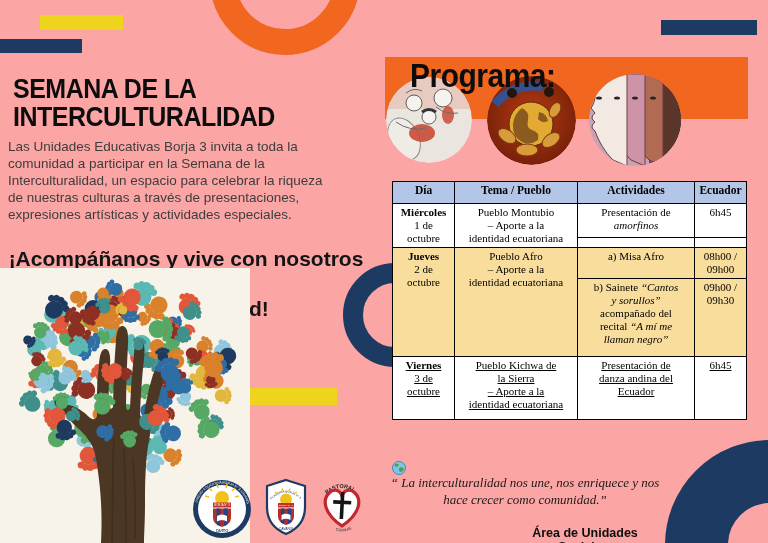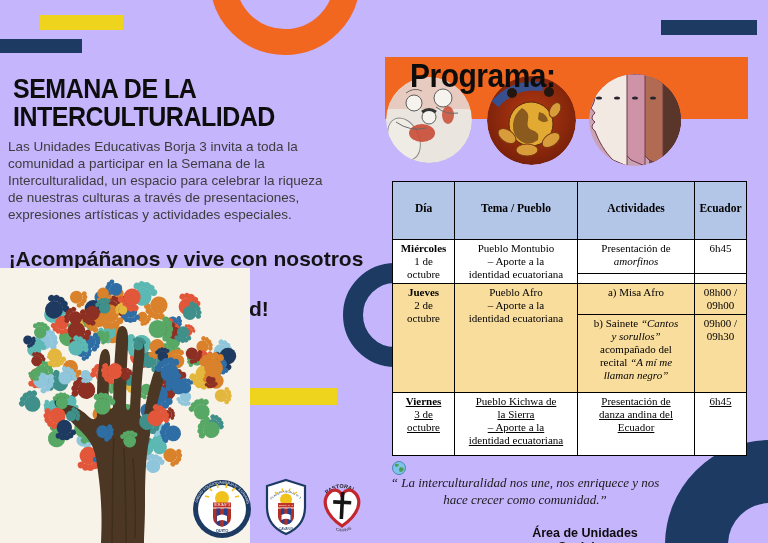--- a/index.html
+++ b/index.html
@@ -1,16 +1,16 @@
 <!DOCTYPE html>
 <html style="--navy: #1d3a63; --orange: #f2671f; --yellow: #eed41c; --cream: #f8f3e8; --table-header-bg: #b4c6e7; --table-highlight-bg: #f9dd9d; --logo-red: #c03228; --logo-blue: #27408b; --sun-yellow: #f2c21c; --heart-red: #c2272d;"><head>
 <meta charset="utf-8">
 <style>
   html,body{margin:0;padding:0;background:#fff;}
-  .page{position:relative;width:768px;height:543px;background:#c4b5fd;overflow:hidden;
+  .page{position:relative;width:768px;height:543px;background:#fca5a5;overflow:hidden;
         font-family:"Liberation Sans",sans-serif;color:#111;}
   .abs{position:absolute;}
 
   
   .bar{position:absolute;}
   .yellow-tl{left:40px;top:15px;width:83px;height:15px;background:var(--yellow,#eed41c);}
   .navy-tl{left:0;top:39px;width:82px;height:14px;background:var(--navy,#1d3a63);}
   .navy-tr{left:661px;top:20px;width:96px;height:15px;background:var(--navy,#1d3a63);z-index:1;}
   .orange-ring-top{left:210px;top:-95px;width:150px;height:150px;box-sizing:border-box;
         border:26px solid var(--orange,#f2671f);border-radius:50%;}
@@ -35,21 +35,21 @@
 
   .circle-img{position:absolute;border-radius:50%;overflow:hidden;z-index:1;}
 
   
   table.program{position:absolute;left:392px;top:181px;border-collapse:collapse;table-layout:fixed;
         width:354px;background:#fff;z-index:2;font-family:"Liberation Serif",serif;
         font-size:11px;line-height:1.18;color:#000;}
   table.program th,table.program td{border:1px solid #000;vertical-align:top;text-align:center;
         padding:2px 4px;white-space:pre-line;overflow:hidden;}
   table.program th{background:var(--table-header-bg,#b4c6e7);text-align:center;font-size:11.5px;
-        font-weight:bold;padding:20px 1px;height:17px;margin-top:16px;}
+        font-weight:bold;padding:2px 1px;height:17px;margin-top:16px;}
   td.hl{background:var(--table-highlight-bg,#f9dd9d);}
   tr.h-r1a{height:27px;} tr.h-r1b{height:9px;} tr.h-r2a{height:30px;}
   tr.h-r2b{height:78px;} tr.h-r3{height:63px;text-decoration:underline;}
   table.program em{margin-top:21px;}
 
   
   .quote{left:384px;top:441px;width:282px;text-align:center;z-index:2;
         font-family:Liberation Serif, serif;font-style:italic;font-size:13px;line-height:1.3;
         color:#1a1a1a;white-space:pre-line;}
   .quote .globe{position:absolute;left:8px;top:3px;}

